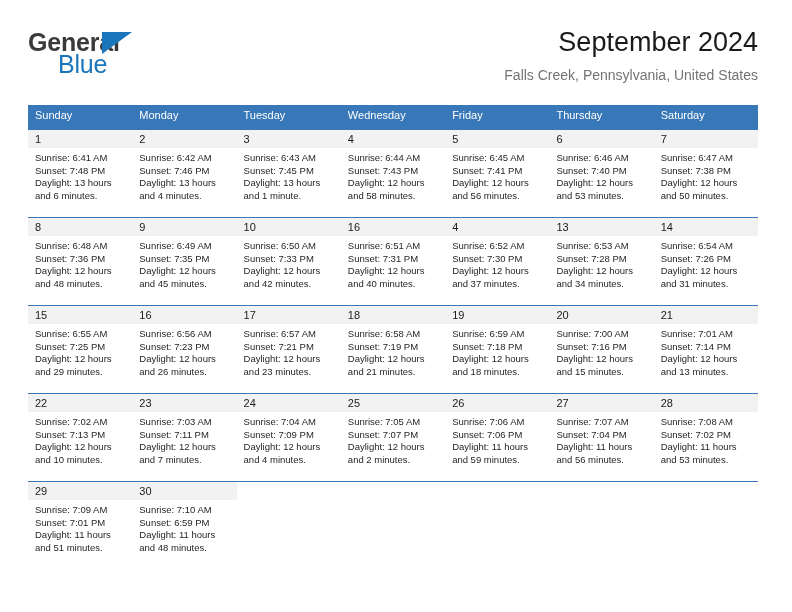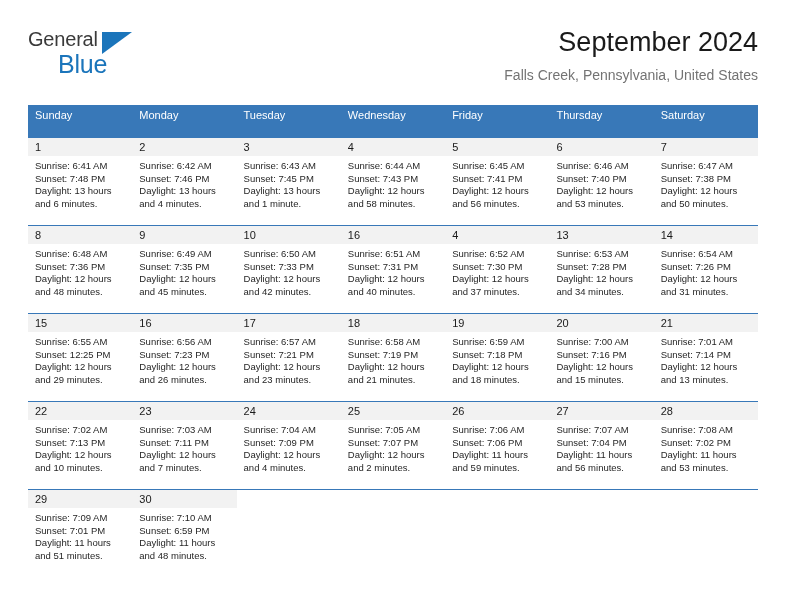--- a/index.html
+++ b/index.html
@@ -33,24 +33,25 @@
     position: absolute;
     left: 0;
     top: 0;
     width: 180px;
     height: 62px;
   }
   .logo-general {
     position: absolute;
     left: 0;
     top: 2px;
-    font-size: 20px;
+    font-size: 25px;
     letter-spacing: -0.2px;
     color: #3a3a3a;
     font-family: "Liberation Sans", sans-serif;
+    font-weight: bold;
   }
   .logo-blue {
     position: absolute;
     left: 30px;
     top: 24px;
     font-size: 25px;
     letter-spacing: -0.2px;
     color: #1b75bb;
     font-family: "Liberation Sans", sans-serif;
   }
@@ -88,21 +89,21 @@
   
   .calendar {
     position: absolute;
     left: 28px;
     top: 105px;
     width: 730px;
   }
   .weekdays {
     display: flex;
     background: #3878b8;
-    height: 32px;
+    height: 24px;
   }
   .weekday {
     flex: 1 1 0;
     color: #ffffff;
     font-size: 11px;
     line-height: 20px;
     padding-left: 7px;
     box-sizing: border-box;
     white-space: nowrap;
     overflow: hidden;
@@ -338,21 +339,21 @@
       </div>
     </div>
 
     <div class="week">
       <div class="daycell filled">
         <div class="daynum-band">
             <div class="daynum">15</div>
           </div>
         <div class="daylines">
           <div class="dayline">Sunrise: 6:55 AM</div>
-          <div class="dayline">Sunset: 12:25 PM</div>
+          <div class="dayline">Sunset: 7:25 PM</div>
           <div class="dayline">Daylight: 12 hours</div>
           <div class="dayline">and 29 minutes.</div>
         </div>
       </div>
       <div class="daycell filled">
         <div class="daynum-band">
             <div class="daynum">16</div>
           </div>
         <div class="daylines">
           <div class="dayline">Sunrise: 6:56 AM</div>

